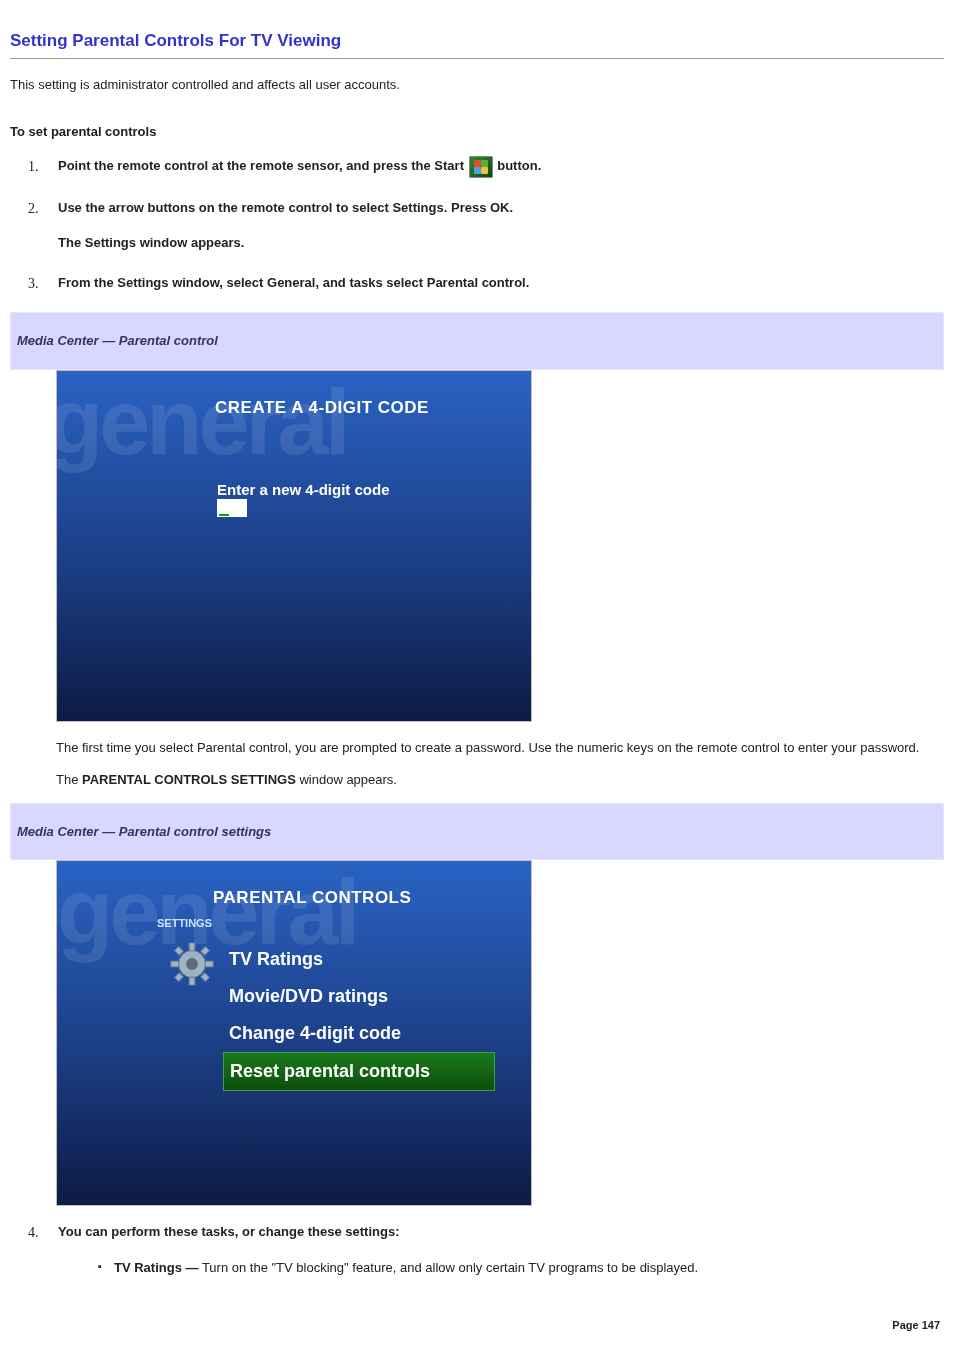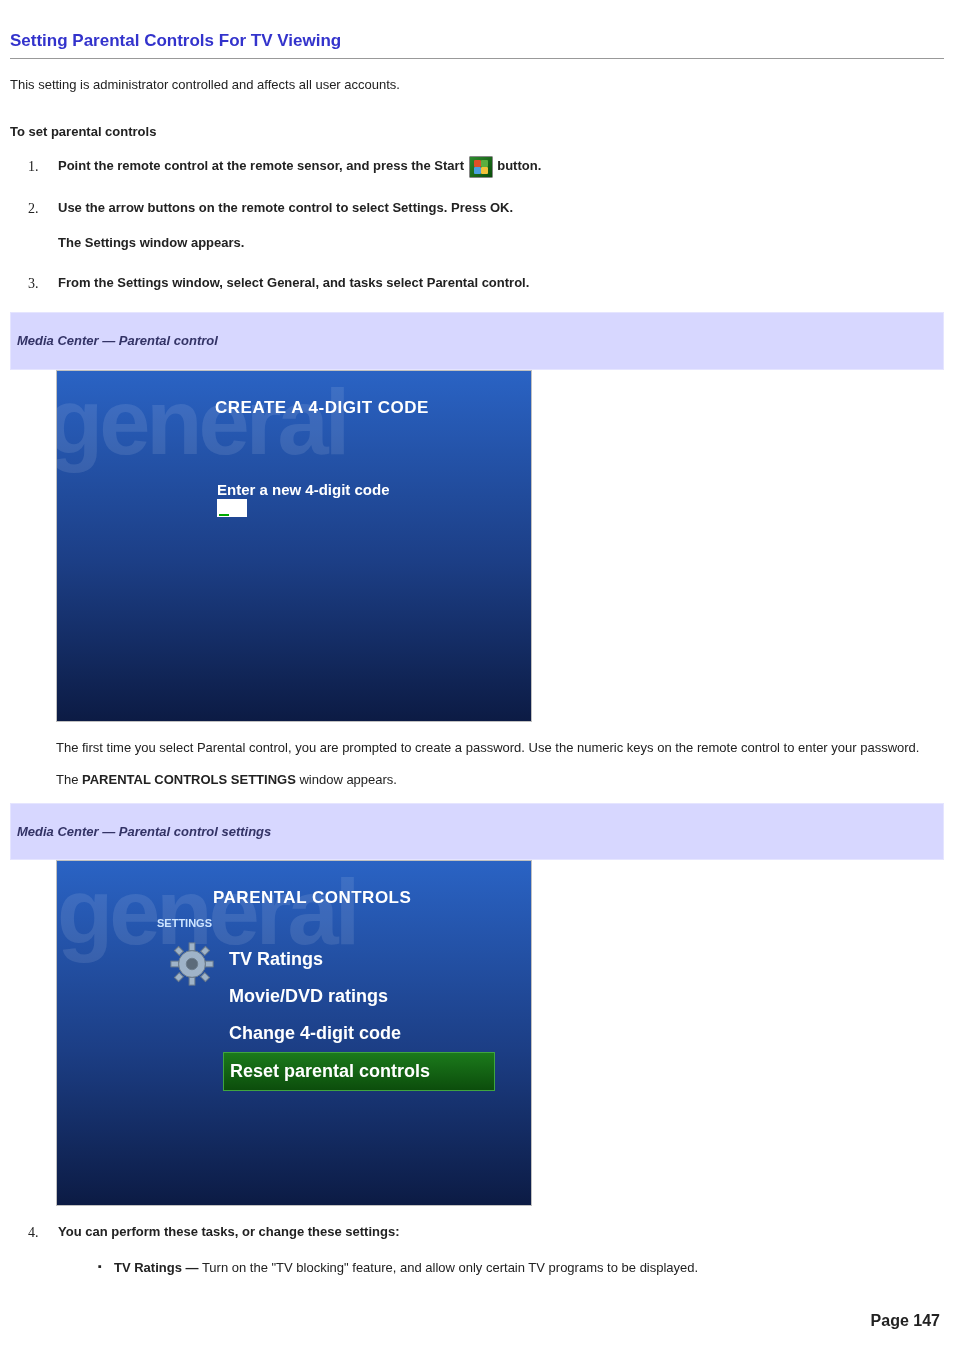--- a/index.html
+++ b/index.html
@@ -210,21 +210,21 @@
     content: "▪";
     position:absolute;
     left:0; top:0;
     font-size:11px;
   }
 
   .page-footer {
     position: absolute;
     bottom: 8px;
     right: 14px;
-    font-size: 16px;
+    font-size: 11px;
     font-weight: bold;
   }
 </style>
 </head>
 <body>
 
 <h1 class="section-title">Setting Parental Controls For TV Viewing</h1>
 
 <p class="intro">This setting is administrator controlled and affects all user accounts.</p>
 

